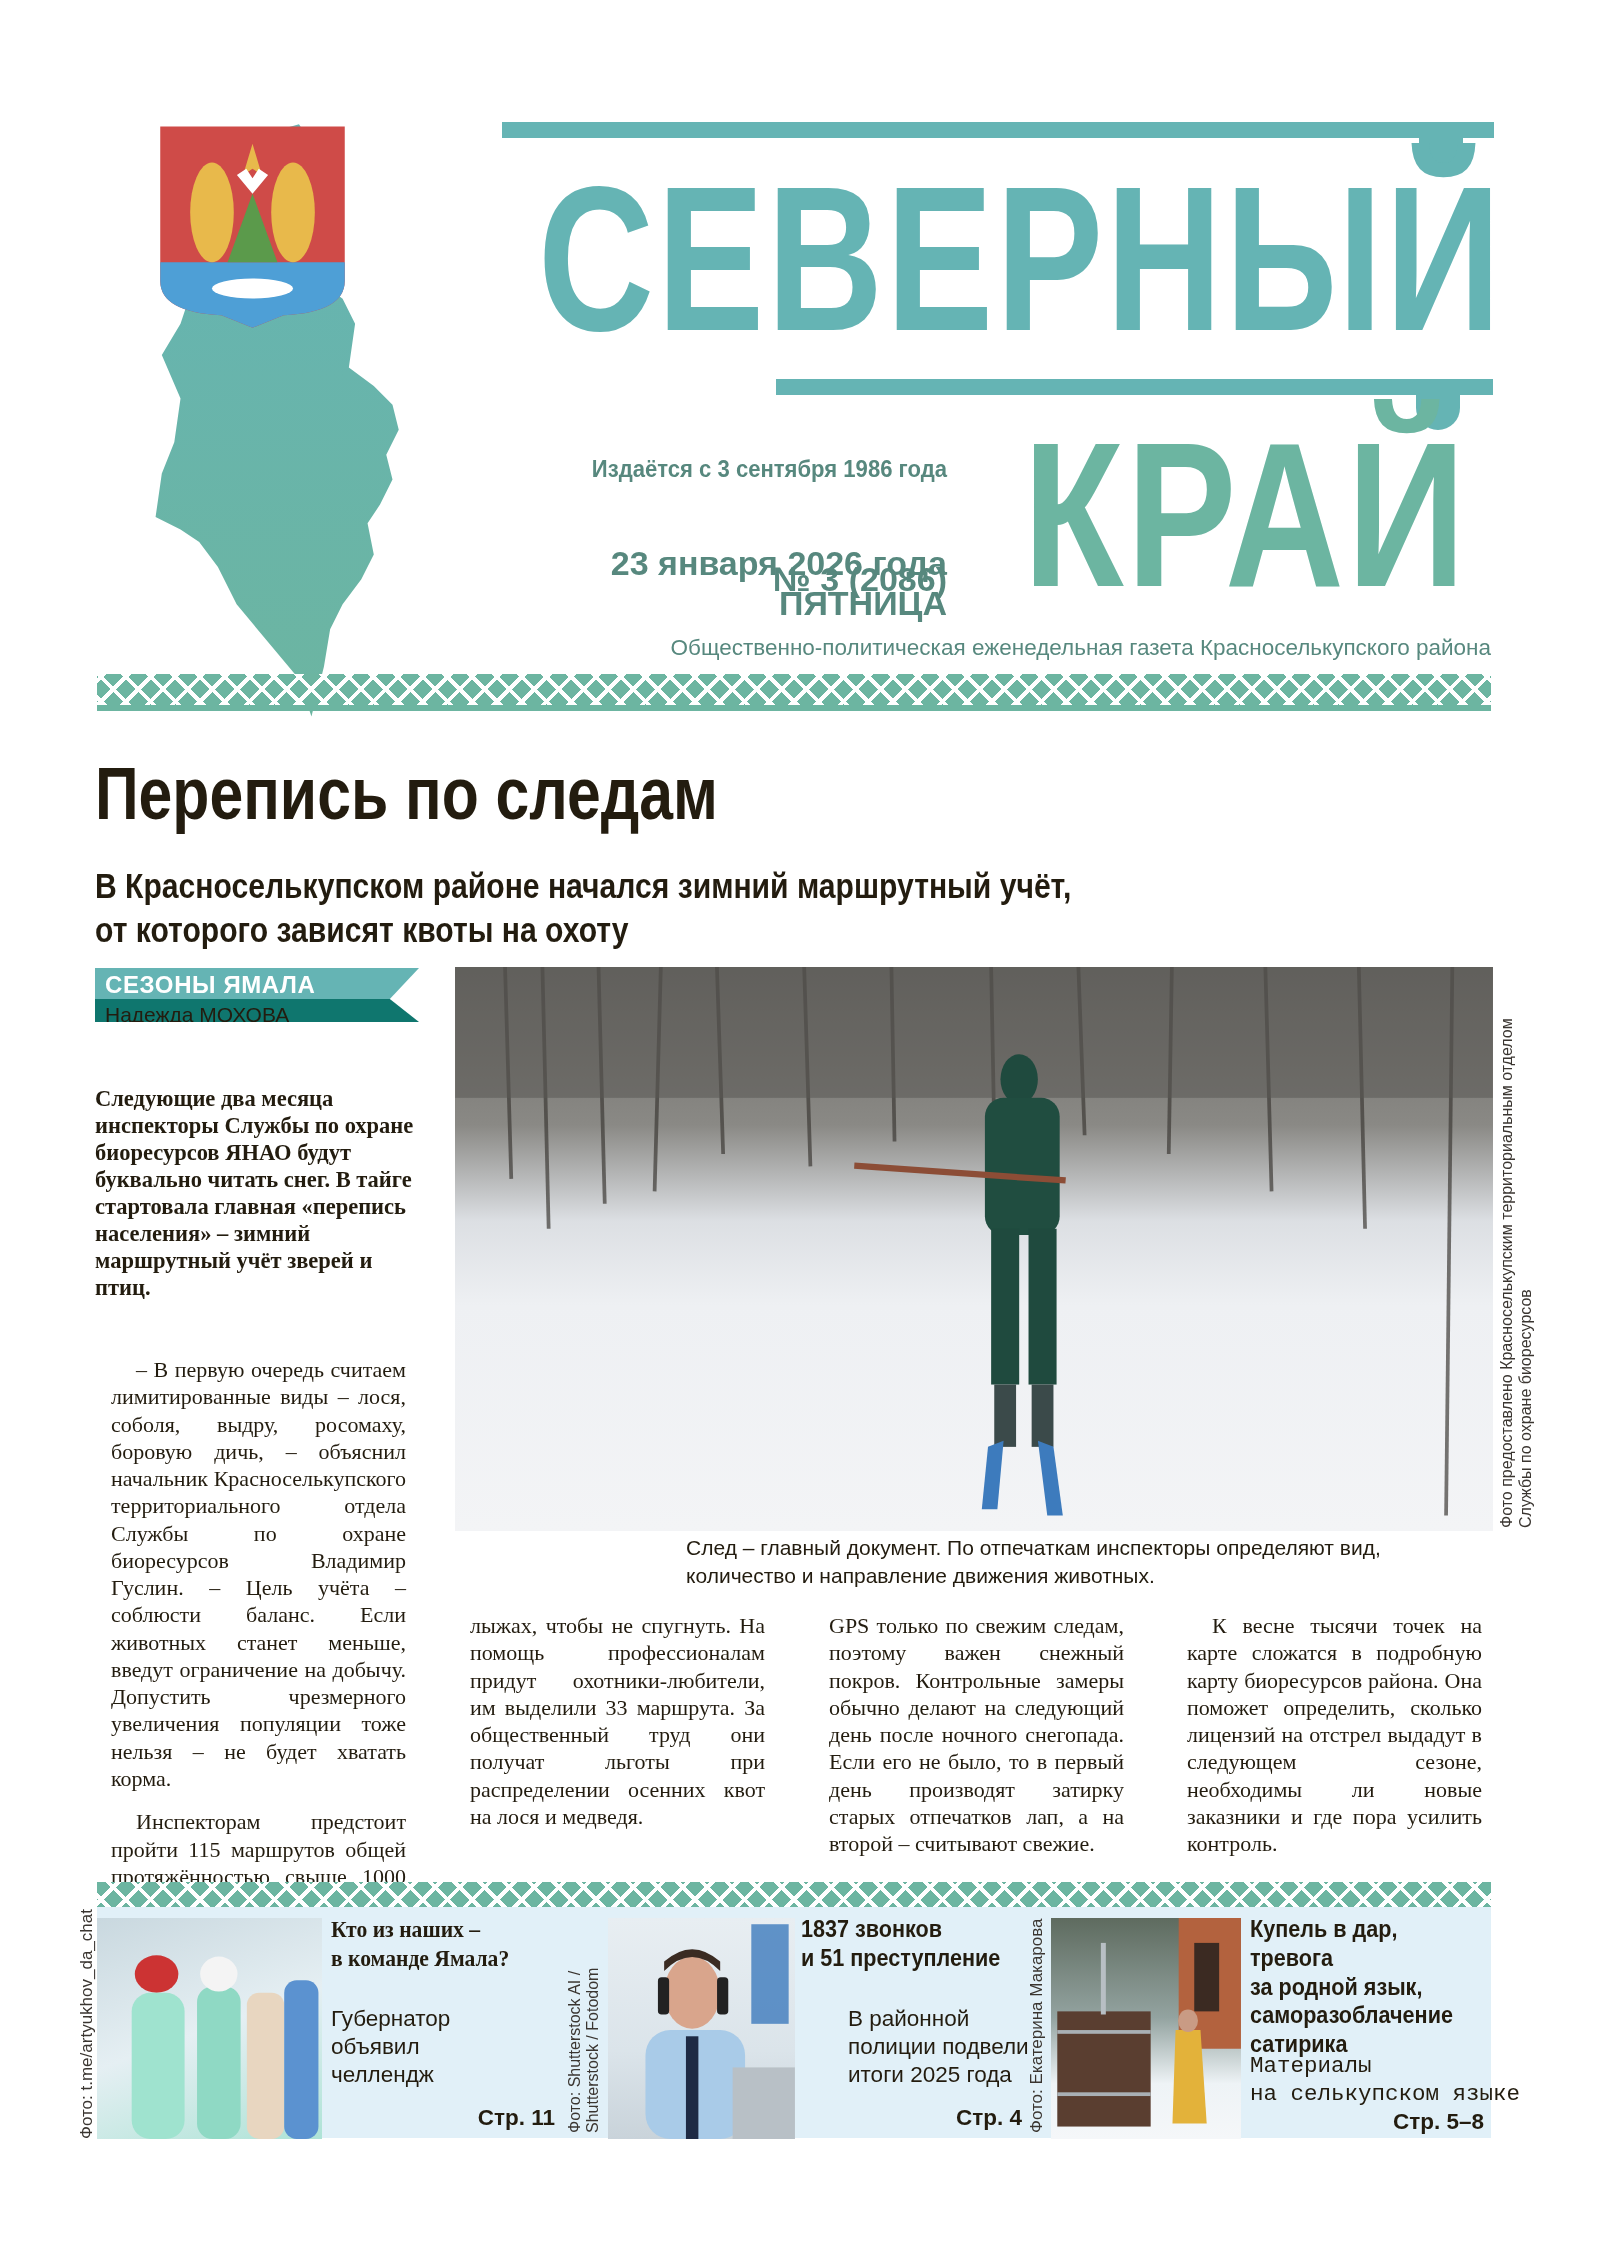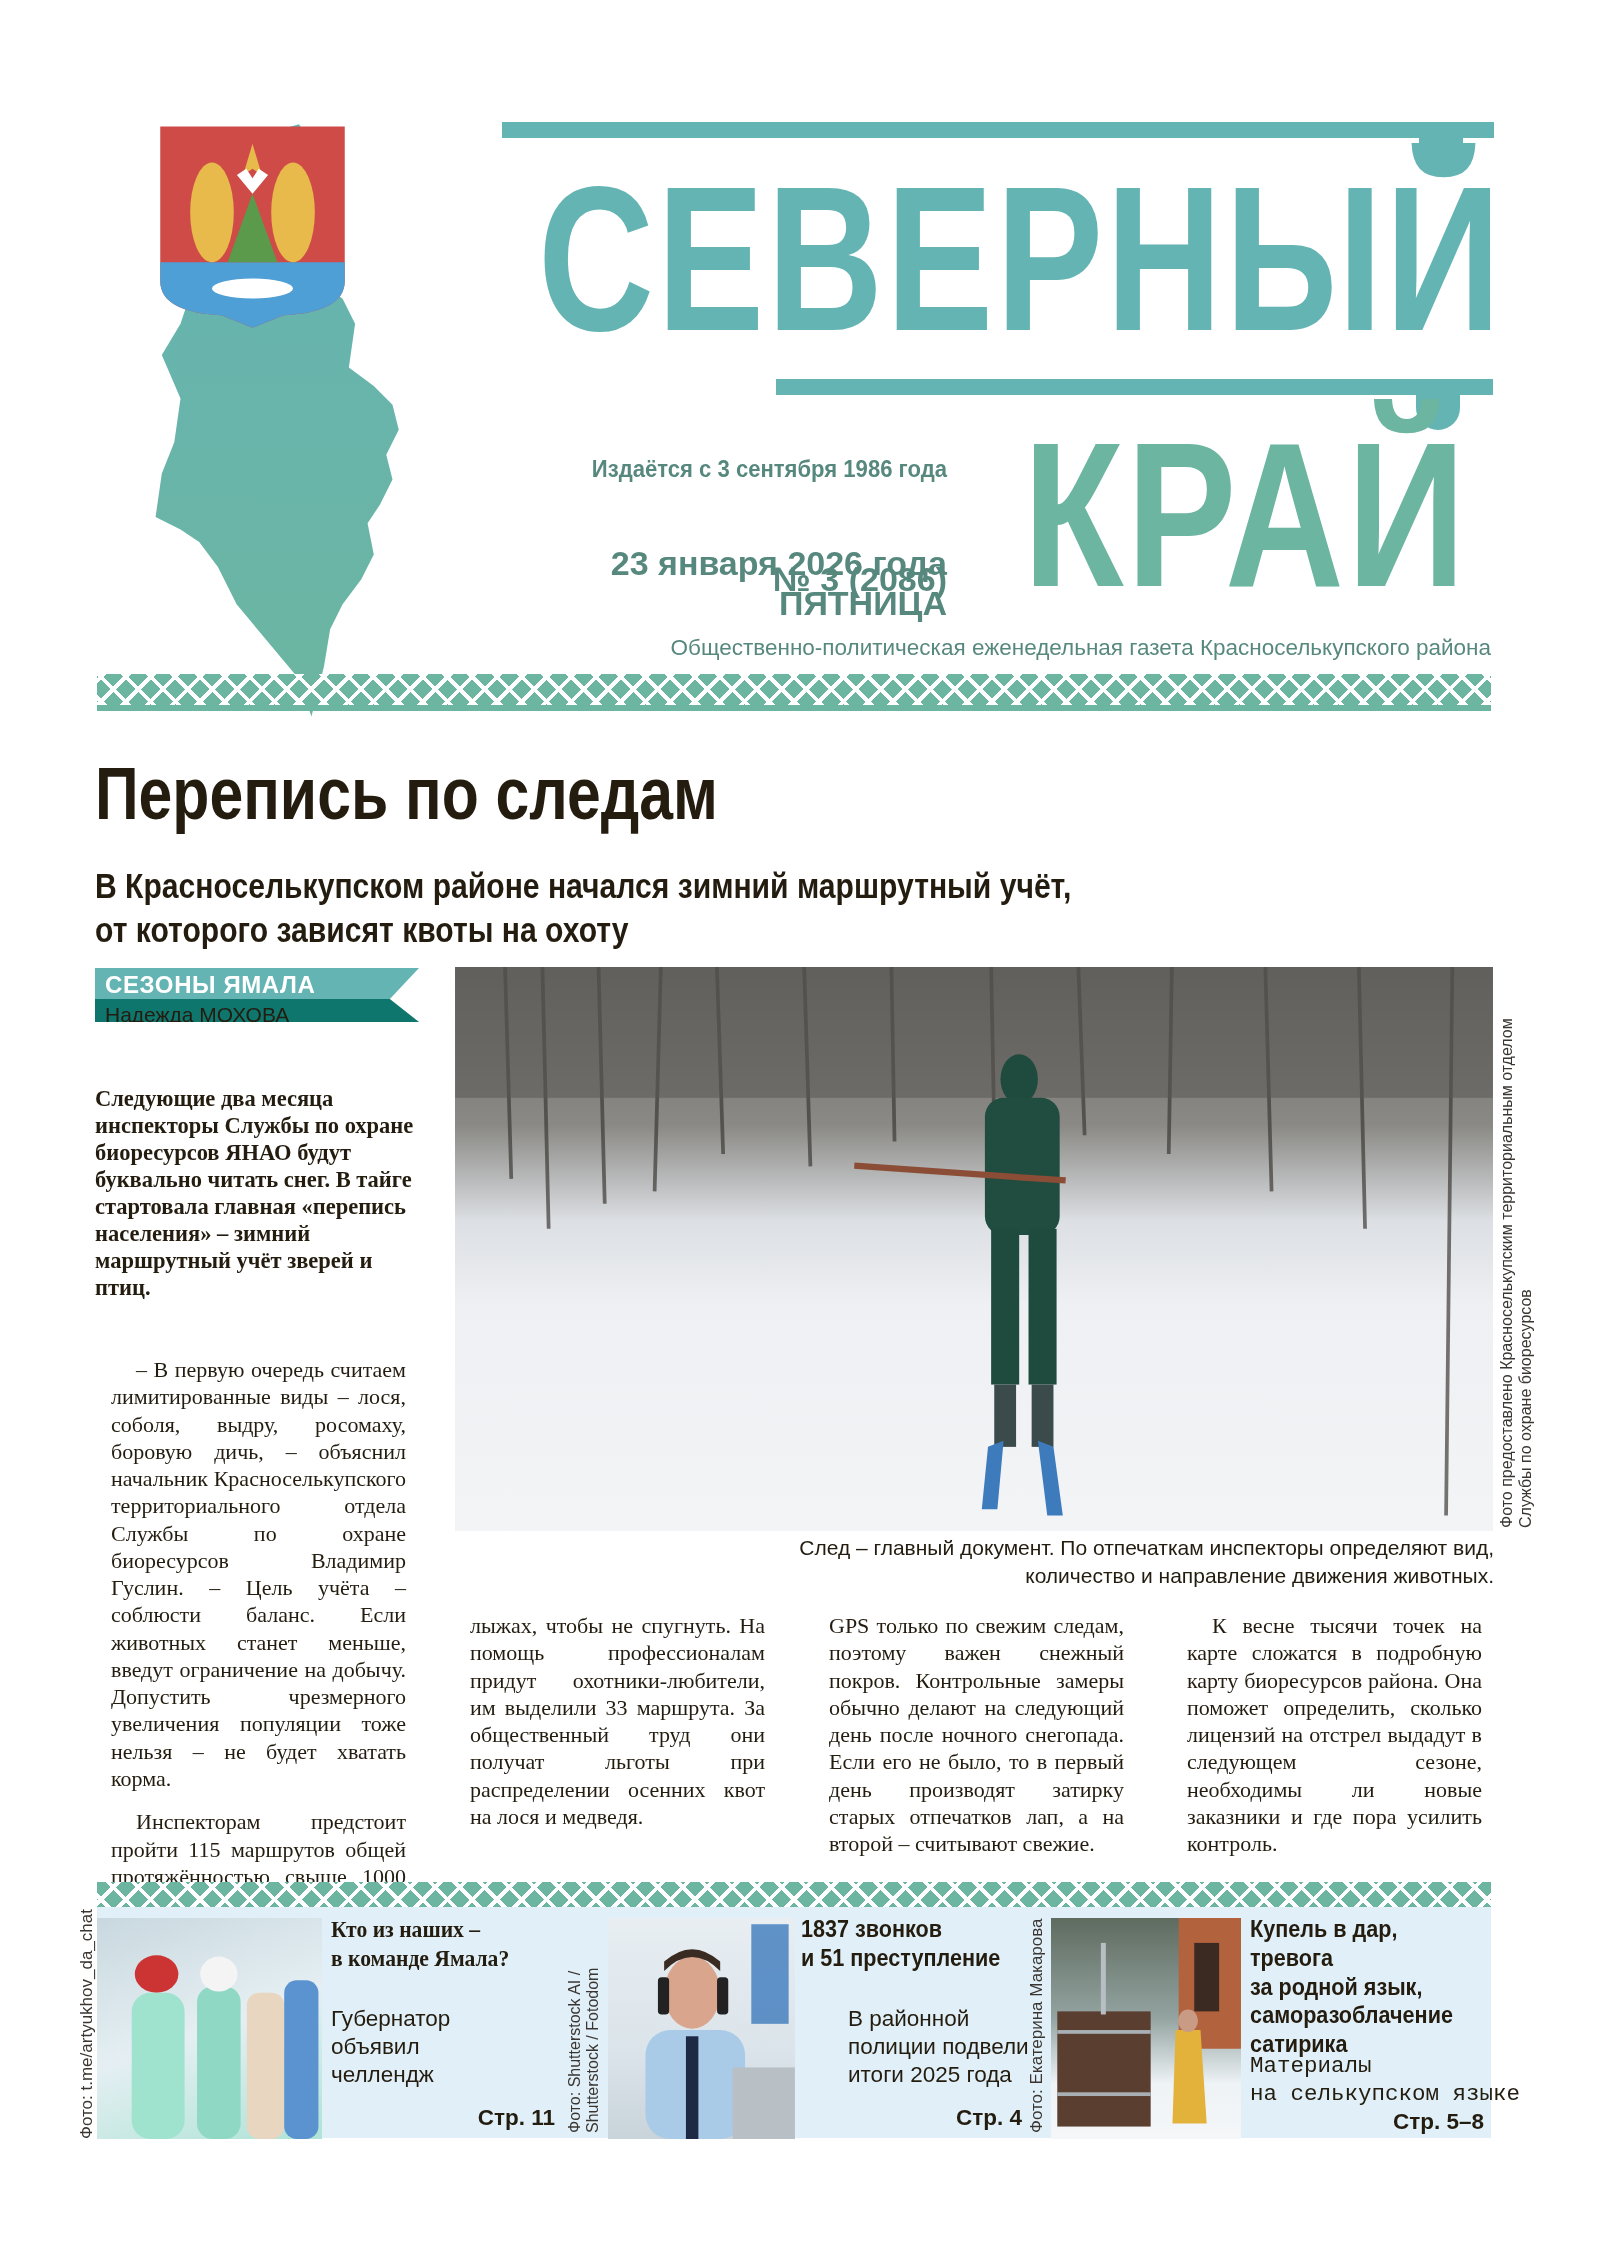--- a/index.html
+++ b/index.html
@@ -44,21 +44,21 @@
   .lead { left:95px; top:1085px; width:337px; font-family:"Liberation Serif", serif; font-size:22.5px; font-weight:700; line-height:1.2; }
   .body-col { font-family:"Liberation Serif", serif; font-size:22px; line-height:1.24; text-align:justify; color:#231c0f; }
   .col-1 { left:95px; top:1340px; width:327px; }
   .col-2 { left:454px; top:1596px; width:327px; }
   .col-3 { left:813px; top:1596px; width:327px; }
   .col-4 { left:1171px; top:1596px; width:327px; }
   .body-col p { margin:16px; text-indent:25px; }
 
   
   .photo { left:455px; top:967px; width:1038px; height:564px; overflow:hidden; background:linear-gradient(180deg,#6b6a66 0%,#8a8985 28%,#dcdfe3 45%,#eef0f3 60%,#f3f4f6 100%); }
-  .caption { left:686px; top:1534px; width:808px; text-align:right; font-size:21px; line-height:1.35; }
+  .caption { left:686px; top:1534px; width:808px; font-size:21px; line-height:1.35; }
   .credit-vert { left:1466px; top:1528px; width:561px; transform:rotate(-90deg); transform-origin:left top; font-size:16px; line-height:1.2; color:#3a3530; }
 
   
   .orn-bot { left:97px; top:1882px; width:1394px; height:25px; }
   .teasers { left:97px; top:1907px; width:1394px; height:231px; background:#e1f0f8; }
   .teaser-img { top:1918px; height:221px; overflow:hidden; }
   .t-title { font-size:24px; font-weight:700; line-height:1.2; transform:scaleX(0.9); transform-origin:left top; white-space:nowrap; }
   .t-text { font-size:22.5px; line-height:1.25; }
   .t-page { font-size:22.5px; font-weight:700; text-align:right; }
   .t-credit { font-size:17px; color:#3a3530; transform:rotate(-90deg); transform-origin:left top; white-space:nowrap; line-height:1.1; }

